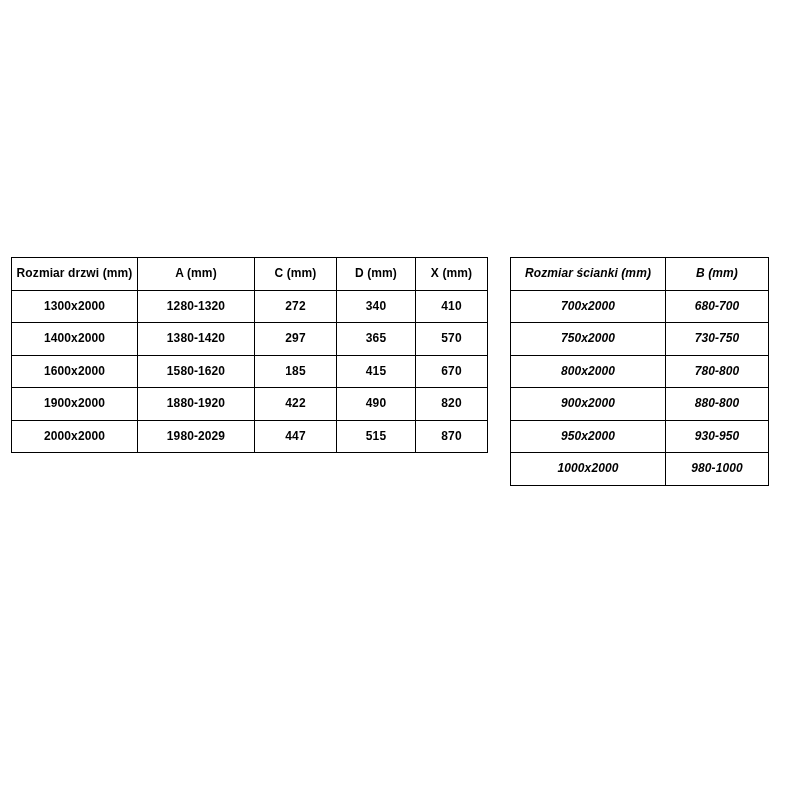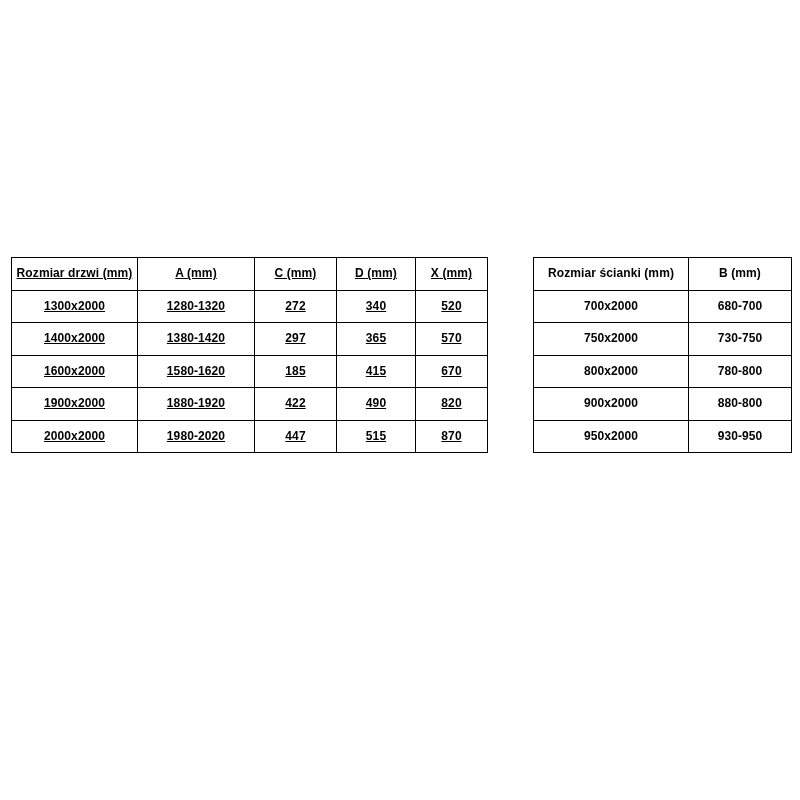--- a/index.html
+++ b/index.html
@@ -21,25 +21,25 @@
     left: 0;
     width: 800px;
     height: 800px;
   }
   .table-wrap {
     position: absolute;
   }
   #doors-table-wrap {
     left: 11px;
     top: 257px;
-    text-decoration: underline;
   }
   #walls-table-wrap {
-    left: 533px;
+    left: 510px;
     top: 257px;
+    font-style: italic;
   }
   table.data-table {
     border-collapse: collapse;
     table-layout: fixed;
   }
   table.data-table td,
   table.data-table th {
     border: 1px solid #000000;
     font-weight: bold;
     text-align: center;
@@ -84,21 +84,21 @@
           <th>D (mm)</th>
           <th>X (mm)</th>
         </tr>
       </thead>
       <tbody>
         <tr>
           <td>1300x2000</td>
           <td>1280-1320</td>
           <td>272</td>
           <td>340</td>
-          <td>520</td>
+          <td>410</td>
         </tr>
         <tr>
           <td>1400x2000</td>
           <td>1380-1420</td>
           <td>297</td>
           <td>365</td>
           <td>570</td>
         </tr>
         <tr>
           <td>1600x2000</td>
@@ -109,21 +109,21 @@
         </tr>
         <tr>
           <td>1900x2000</td>
           <td>1880-1920</td>
           <td>422</td>
           <td>490</td>
           <td>820</td>
         </tr>
         <tr>
           <td>2000x2000</td>
-          <td>1980-2020</td>
+          <td>1980-2029</td>
           <td>447</td>
           <td>515</td>
           <td>870</td>
         </tr>
       </tbody>
     </table>
   </div>
 
   <div class="table-wrap" id="walls-table-wrap">
     <table class="data-table" id="walls-table">
@@ -151,17 +151,21 @@
           <td>780-800</td>
         </tr>
         <tr>
           <td>900x2000</td>
           <td>880-800</td>
         </tr>
         <tr>
           <td>950x2000</td>
           <td>930-950</td>
         </tr>
+        <tr>
+          <td>1000x2000</td>
+          <td>980-1000</td>
+        </tr>
       </tbody>
     </table>
   </div>
 
 </div>
 
 </body></html>

